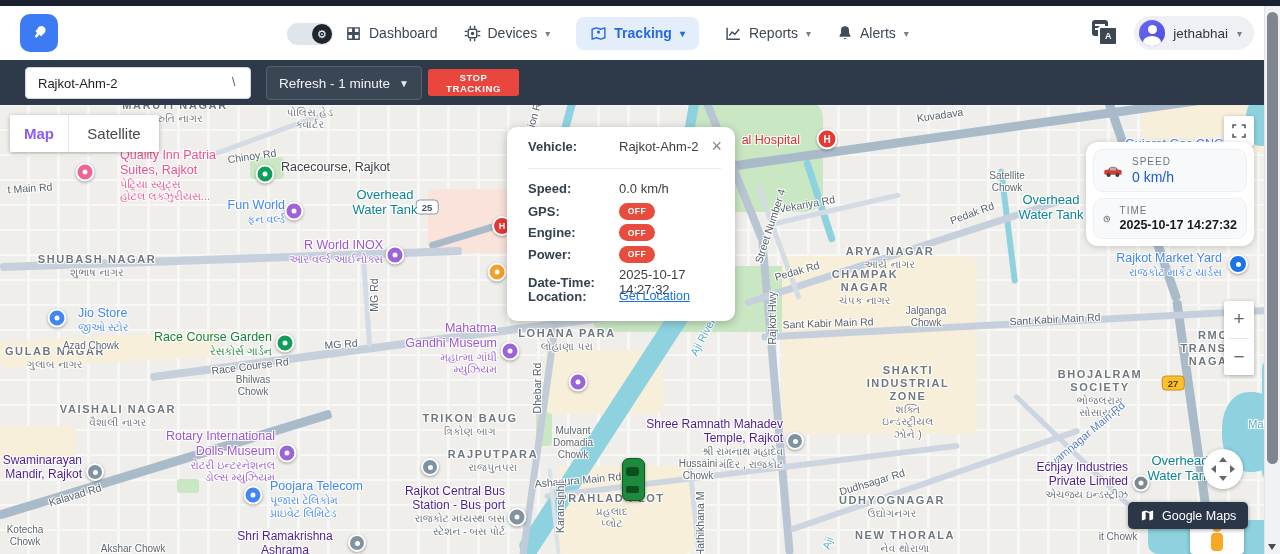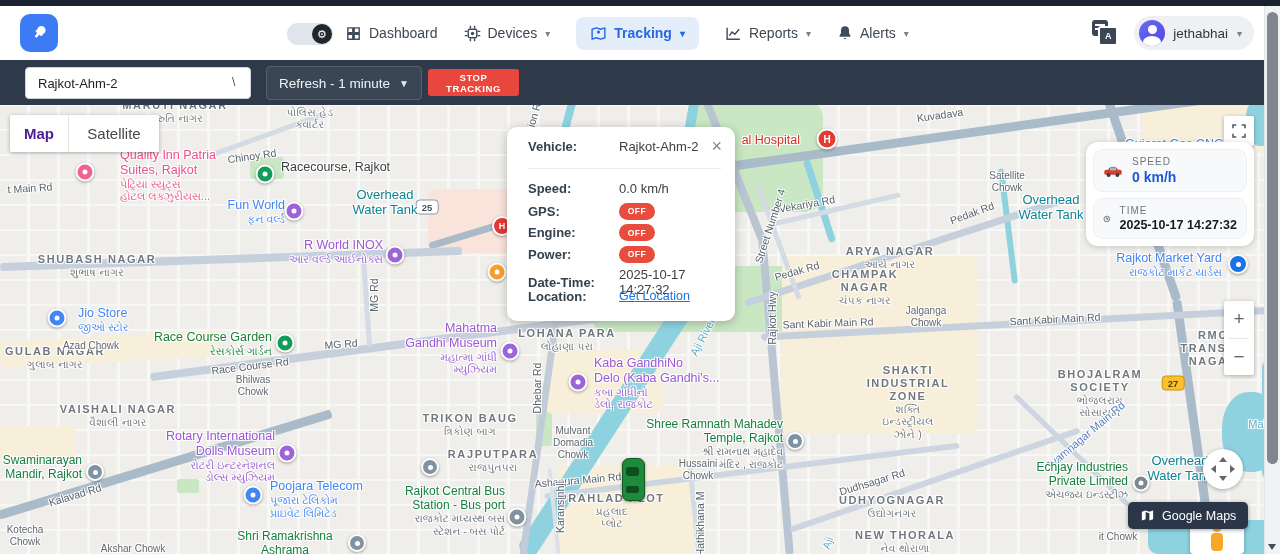--- a/index.html
+++ b/index.html
@@ -69,38 +69,38 @@
   .water .ml-main{font-size:11px;color:#5fadc7}
   .poi-blue .ml-main{font-size:12.5px;color:#4285f4}
   .poi-blue .ml-sub{font-size:11px;color:#4f8df5}
   .poi-purple .ml-main{font-size:12.5px;color:#9c56d6}
   .poi-purple .ml-sub{font-size:11px;color:#a367d8}
   .poi-green .ml-main{font-size:12.5px;color:#188038}
   .poi-green .ml-sub{font-size:11px;color:#2a8d48}
   .poi-pink .ml-main{font-size:12.5px;color:#ee4d8b}
   .poi-pink .ml-sub{font-size:11px;color:#ef5f97}
   .poi-red .ml-main{font-size:12.5px;color:#d93025}
-  .poi-gray .ml-main{font-size:12px;color:#15803d}
+  .poi-gray .ml-main{font-size:12px;color:#4c1d95}
   .poi-gray .ml-sub{font-size:10.5px;color:#6b757e}
   .poi-dark .ml-main{font-size:12.5px;color:#3b4043}
   .marker{position:absolute;border-radius:50%;border:2px solid #fff;box-shadow:0 1px 3px rgba(0,0,0,.35);
      display:flex;align-items:center;justify-content:center;color:#fff;font-weight:bold;transform:translate(-50%,-50%);cursor:pointer}
   .marker.dot::after{content:"";width:5px;height:5px;border-radius:50%;background:#fff}
   .shield{position:absolute;transform:translate(-50%,-50%);font-size:9.5px;font-weight:bold;border-radius:4px;
      padding:1px 5px;z-index:5}
   .shield-us{background:#fff;border:1.5px solid #8a97a5;color:#4a545e}
   .shield-st{background:#fcbf2d;border:1.5px solid #c9920a;color:#5b4300}
   #vehicle-marker{position:absolute;left:622px;top:353px;width:21px;height:41px;z-index:7;background:#1d8a3c;
      border:1px solid #0d5a23;border-radius:7px 7px 6px 6px;box-shadow:0 1px 3px rgba(0,0,0,.4)}
   #vehicle-marker::before{content:"";position:absolute;left:3px;top:8px;width:13px;height:9px;background:#0e4f20;border-radius:3px}
   #vehicle-marker::after{content:"";position:absolute;left:3px;top:27px;width:13px;height:7px;background:#0e4f20;border-radius:2px}
   
   #mapsat{position:absolute;left:10px;top:10px;display:flex;z-index:20;box-shadow:0 1px 4px rgba(0,0,0,.3);border-radius:2px}
   .mapsat-btn{height:37px;background:#fff;display:flex;align-items:center;justify-content:center;font-size:15px;cursor:pointer}
-  #map-tab{width:58px;font-weight:700;color:#4c1d95;border-right:1px solid #e6e6e6;border-radius:2px 0 0 2px}
+  #map-tab{width:58px;font-weight:700;color:#8b5cf6;border-right:1px solid #e6e6e6;border-radius:2px 0 0 2px}
   #satellite-tab{width:90px;color:#45484c;border-radius:0 2px 2px 0}
   #fullscreen-btn{position:absolute;left:1224px;top:11px;width:30px;height:30px;background:#fff;border-radius:2px;
      box-shadow:0 1px 4px rgba(0,0,0,.3);display:flex;align-items:center;justify-content:center;cursor:pointer;z-index:20}
   #zoom-ctl{position:absolute;left:1224px;top:196px;width:30px;height:74px;background:#fff;border-radius:2px;
      box-shadow:0 1px 4px rgba(0,0,0,.3);z-index:20;display:flex;flex-direction:column}
   .zoom-btn{flex:1;display:flex;align-items:center;justify-content:center;font-size:19px;color:#666;cursor:pointer}
   #zoom-divider{height:1px;background:#e6e6e6;margin:0 5px}
   #pan-ctl{position:absolute;left:1203px;top:344px;width:40px;height:40px;border-radius:50%;background:#fff;
      box-shadow:0 1px 4px rgba(0,0,0,.3);z-index:20;cursor:pointer}
   .pan-ar{position:absolute;width:0;height:0}
@@ -126,21 +126,21 @@
      font-size:8.5px;font-weight:bold;letter-spacing:.5px;padding:3.5px 0}
   #pp-close{position:absolute;right:13px;top:10px;color:#80868b;font-size:18px;line-height:1;cursor:pointer}
   #pp-divider{position:absolute;left:21px;right:14px;top:41px;height:1px;background:#e8eaed}
   
   #info-panel{position:absolute;left:1086px;top:37px;width:154px;background:#fff;border-radius:12px;z-index:25;
      box-shadow:0 1px 6px rgba(0,0,0,.18);padding:7px}
   .info-card{background:#f8f9fb;border:1px solid #eceff3;border-radius:10px;display:flex;align-items:center;
      gap:9px;padding:6px 9px;margin-bottom:6px}
   .info-card:last-child{margin-bottom:0}
   .ic-label{font-size:10px;letter-spacing:1px;color:#6d7580}
-  .ic-value-speed{font-size:14px;font-weight:700;color:#1a56db;margin-top:2px}
+  .ic-value-speed{font-size:14px;font-weight:400;color:#1a56db;margin-top:2px}
   .ic-value-time{font-size:12.5px;font-weight:700;color:#16191d;margin-top:2px;white-space:nowrap}
   
   #scrollbar{position:absolute;right:0;top:6px;width:15px;height:548px;background:#f1f2f3;border-left:1px solid #e1e4e7;z-index:60}
   #scroll-thumb{position:absolute;left:1.5px;top:6px;width:11px;height:452px;background:#7f868d;border-radius:6px}
   #scroll-down{position:absolute;left:3px;bottom:4px;width:0;height:0;border-left:4.5px solid transparent;
      border-right:4.5px solid transparent;border-top:6px solid #454d55}
 </style>
 </head>
 <body>
 
@@ -507,26 +507,20 @@
       <div class="mlabel poi-blue align-l" style="left: 270px; top: 394px; transform: translate(0px, -50%);">
         <div class="ml-main">Poojara Telecom</div>
         <div class="ml-sub">પૂજારા ટેલિકોમ</div>
         <div class="ml-sub">પ્રાઇવેટ લિમિટેડ</div>
       </div>
       <div class="mlabel poi-purple align-r" style="left: 497px; top: 244px; transform: translate(-100%, -50%);">
         <div class="ml-main">Mahatma</div>
         <div class="ml-main">Gandhi Museum</div>
         <div class="ml-sub">મહાત્મા ગાંધી</div>
         <div class="ml-sub">મ્યુઝિયમ</div>
-      </div>
-      <div class="mlabel poi-purple align-l" style="left: 594px; top: 279px; transform: translate(0px, -50%);">
-        <div class="ml-main">Kaba GandhiNo</div>
-        <div class="ml-main">Delo (Kaba Gandhi's...</div>
-        <div class="ml-sub">કબા ગાંધીનો</div>
-        <div class="ml-sub">ડેલો, રાજકોટ</div>
       </div>
       <div class="mlabel poi-gray align-r" style="left: 783px; top: 339px; transform: translate(-100%, -50%);">
         <div class="ml-main">Shree Ramnath Mahadev</div>
         <div class="ml-main">Temple, Rajkot</div>
         <div class="ml-sub">શ્રી રામનાથ મહાદેવ</div>
         <div class="ml-sub">મંદિર , રાજકોટ</div>
       </div>
       <div class="mlabel poi-gray align-r" style="left: 505px; top: 406px; transform: translate(-100%, -50%);">
         <div class="ml-main">Rajkot Central Bus</div>
         <div class="ml-main">Station - Bus port</div>

